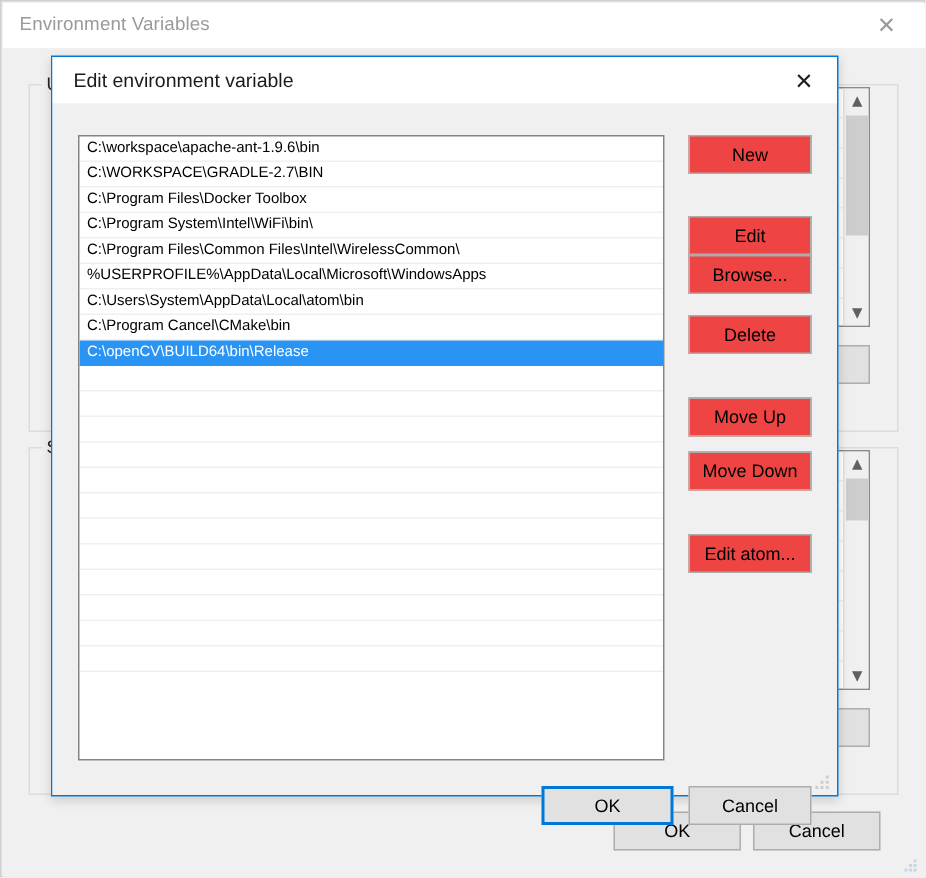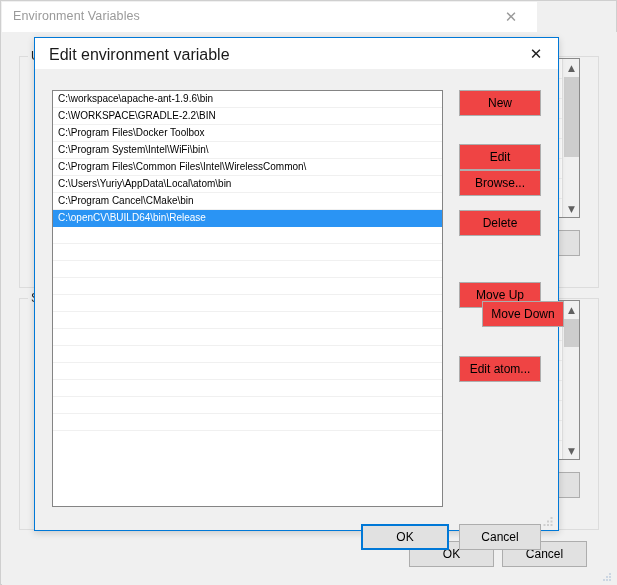--- a/index.html
+++ b/index.html
@@ -22,21 +22,21 @@
     position: absolute;
     left: 0; top: 0;
     width: 617px; height: 585px;
     background: #f0f0f0;
     border: 1px solid #cfcfcf;
     box-sizing: border-box;
   }
   #bg-titlebar {
     position: absolute;
     left: 1px; top: 1px;
-    width: 535px; height: 30px;
+    width: 615px; height: 30px;
     background: #ffffff;
     box-sizing: border-box;
   }
   #bg-title-text {
     position: absolute;
     left: 11px; top: 7px;
     font-size: 12.5px;
     color: #9a9a9a;
     letter-spacing: .1px;
     white-space: nowrap;
@@ -170,21 +170,21 @@
   #dlg-titlebar {
     position: absolute;
     left: 0; top: 0;
     width: 523px; height: 31px;
     background: #ffffff;
     box-sizing: border-box;
   }
   #dlg-title-text {
     position: absolute;
     left: 14px; top: 8px;
-    font-size: 16px;
+    font-size: 13px;
     color: #1a1a1a;
     white-space: nowrap;
   }
   #dlg-close {
     position: absolute;
     right: 0px; top: 0px;
     width: 44px; height: 31px;
     display: flex; align-items: center; justify-content: center;
     color: #202020;
     font-size: 15px;
@@ -235,22 +235,22 @@
     box-sizing: border-box;
     font-size: 12px;
     color: #000;
     display: flex; align-items: center; justify-content: center;
     white-space: nowrap;
   }
   #btn-new       { top: 21px; }
   #btn-edit      { top: 75px; }
   #btn-browse    { top: 101px; }
   #btn-delete    { top: 141px; }
-  #btn-moveup    { top: 196px; margin-top: 17px; }
-  #btn-movedown  { top: 232px; margin-left: 23px; }
+  #btn-moveup    { top: 196px; }
+  #btn-movedown  { top: 232px; }
   #btn-edittext  { top: 287px; }
 
   
   #dlg-footer-ok {
     position: absolute;
     left: 326px; top: 455px;
     width: 88px; height: 26px;
     background: #e1e1e1;
     border: 2px solid #0078d7;
     box-sizing: border-box;
@@ -358,25 +358,26 @@
 
   <div id="dlg-titlebar">
     <div id="dlg-title-text">Edit environment variable</div>
     <div id="dlg-close">✕</div>
   </div>
 
   <div id="dlg-body">
 
     <div id="path-list">
       <div class="path-row">C:\workspace\apache-ant-1.9.6\bin</div>
-      <div class="path-row">C:\WORKSPACE\GRADLE-2.2\BIN</div>
+      <div class="path-row">C:\WORKSPACE\GRADLE-2.7\BIN</div>
       <div class="path-row">C:\Program Files\Docker Toolbox</div>
       <div class="path-row">C:\Program System\Intel\WiFi\bin\</div>
       <div class="path-row">C:\Program Files\Common Files\Intel\WirelessCommon\</div>
-      <div class="path-row">C:\Users\Yuriy\AppData\Local\atom\bin</div>
+      <div class="path-row">%USERPROFILE%\AppData\Local\Microsoft\WindowsApps</div>
+      <div class="path-row">C:\Users\System\AppData\Local\atom\bin</div>
       <div class="path-row">C:\Program Cancel\CMake\bin</div>
       <div class="path-row selected">C:\openCV\BUILD64\bin\Release</div>
       <div class="path-row"></div>
       <div class="path-row"></div>
       <div class="path-row"></div>
       <div class="path-row"></div>
       <div class="path-row"></div>
       <div class="path-row"></div>
       <div class="path-row"></div>
       <div class="path-row"></div>

